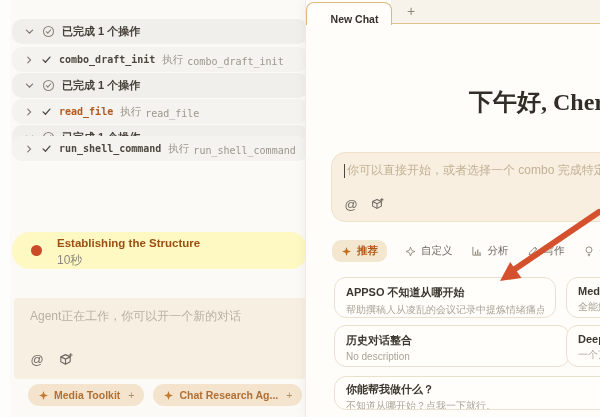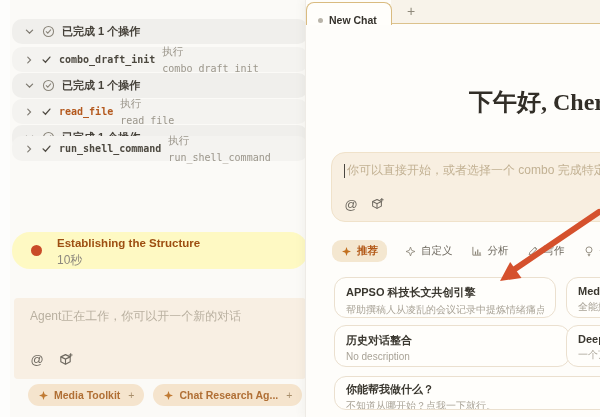--- a/index.html
+++ b/index.html
@@ -12,21 +12,21 @@
 
   
   .left-panel{left:10px;top:0;width:300px;height:417px;background:#fbfaf7;text-decoration:underline;}
   .trow{left:2px;width:296px;height:25px;border-radius:10px;display:flex;align-items:center;
         padding:0 12px;gap:7px;box-sizing:border-box;}
   .thead{background:#f0efec;}
   .titem{background:#f4f3f0;}
   .thead-label{font-size:11px;font-weight:700;color:#454139;}
   .tname{font-family:"DejaVu Sans Mono","Liberation Mono",monospace;font-weight:700;font-size:10px;color:#4c483f;}
   .tname.hl{color:#b4591e;}
-  .taction{font-size:10.5px;color:#9b968b;display:flex;gap:4px;align-items:flex-start;flex-direction:column;}
+  .taction{font-size:10.5px;color:#9b968b;display:flex;gap:4px;align-items:flex-end;}
   .taction .mono{font-family:"DejaVu Sans Mono","Liberation Mono",monospace;font-size:10px;}
   .icn{flex:0 0 auto;display:inline-flex;}
 
   .status-card{left:2px;top:232px;width:296px;height:37px;border-radius:18px;background:#fef9c3;}
   .status-dot{position:absolute;left:19px;top:13px;width:11px;height:11px;border-radius:50%;background:#c94b28;}
   .status-title{position:absolute;left:45px;top:5px;font-size:11.5px;font-weight:700;color:#9d4f12;}
   .status-dur{position:absolute;left:45px;top:20px;font-size:12px;color:#8d887e;}
 
   .l-composer{left:4px;top:298px;width:292px;height:81px;border-radius:4px;background:#f8efe3;}
   .l-placeholder{position:absolute;left:16px;top:10px;font-size:12px;color:#b9b0a0;}
@@ -39,21 +39,21 @@
   .chip.stub{width:16px;overflow:hidden;padding:0 0 0 8px;}
 
   
   .chat-window{left:305px;top:0;width:500px;height:417px;background:#fefdfa;z-index:5;
                border-left:1px solid rgba(120,110,90,0.12);box-shadow:-3px 0 8px rgba(100,90,70,0.05);}
   .tabbar{position:absolute;left:0;top:0;width:100%;height:24px;}
   .tabbar-fill{position:absolute;left:85px;top:0;width:415px;height:23px;background:#f8f3ea;
                border-bottom:1.5px solid #dcc28c;}
   .tab{position:absolute;left:0;top:2px;width:86px;height:23px;background:#fffefb;z-index:2;
        border:1.5px solid #d9bb80;border-bottom:none;border-radius:8px 8px 0 0;box-sizing:border-box;
-       display:flex;align-items:center;gap:6px;padding:12px 0 0 11px;}
+       display:flex;align-items:center;gap:6px;padding:4px 0 0 11px;flex-direction:column;}
   .tab-dot{width:5px;height:5px;border-radius:50%;background:#b9b4a9;}
   .tab-label{font-size:10.5px;font-weight:700;color:#35322c;}
   .newtab{position:absolute;left:96px;top:2px;width:18px;height:18px;display:flex;align-items:center;
           justify-content:center;color:#8f897b;font-size:14px;z-index:3;}
 
   .greeting{left:163px;top:86px;font-family:"Liberation Serif","DejaVu Serif",serif;font-weight:700;
             font-size:24px;color:#322e27;white-space:nowrap;}
 
   .r-composer{left:25px;top:152px;width:455px;height:70px;border-radius:14px;background:#f8efe1;
               border:1px solid #f0e2ca;box-sizing:border-box;}
@@ -301,21 +301,21 @@
               <circle cx="8" cy="6.5" r="4" fill="none" stroke="currentColor" stroke-width="1.2"></circle>
               <path d="M6.3 12.5h3.4M6.8 14.2h2.4" stroke="currentColor" stroke-width="1.2"></path>
             </svg>
           </span>
         <span>创意</span>
       </div>
 
     </div>
 
     <div class="abs card" style="left:28px;top:277px;width:222px;height:41px">
-      <div class="card-title">APPSO 科技长文共创引擎</div>
+      <div class="card-title">APPSO 不知道从哪开始</div>
       <div class="card-desc">帮助撰稿人从凌乱的会议记录中提炼情绪痛点，将晦涩的...</div>
     </div>
     <div class="abs card" style="left:260px;top:277px;width:230px;height:41px">
       <div class="card-title">Media Toolkit</div>
       <div class="card-desc">全能媒体</div>
     </div>
     <div class="abs card" style="left:28px;top:325px;width:236px;height:42px">
       <div class="card-title">历史对话整合</div>
       <div class="card-desc">No description</div>
     </div>

